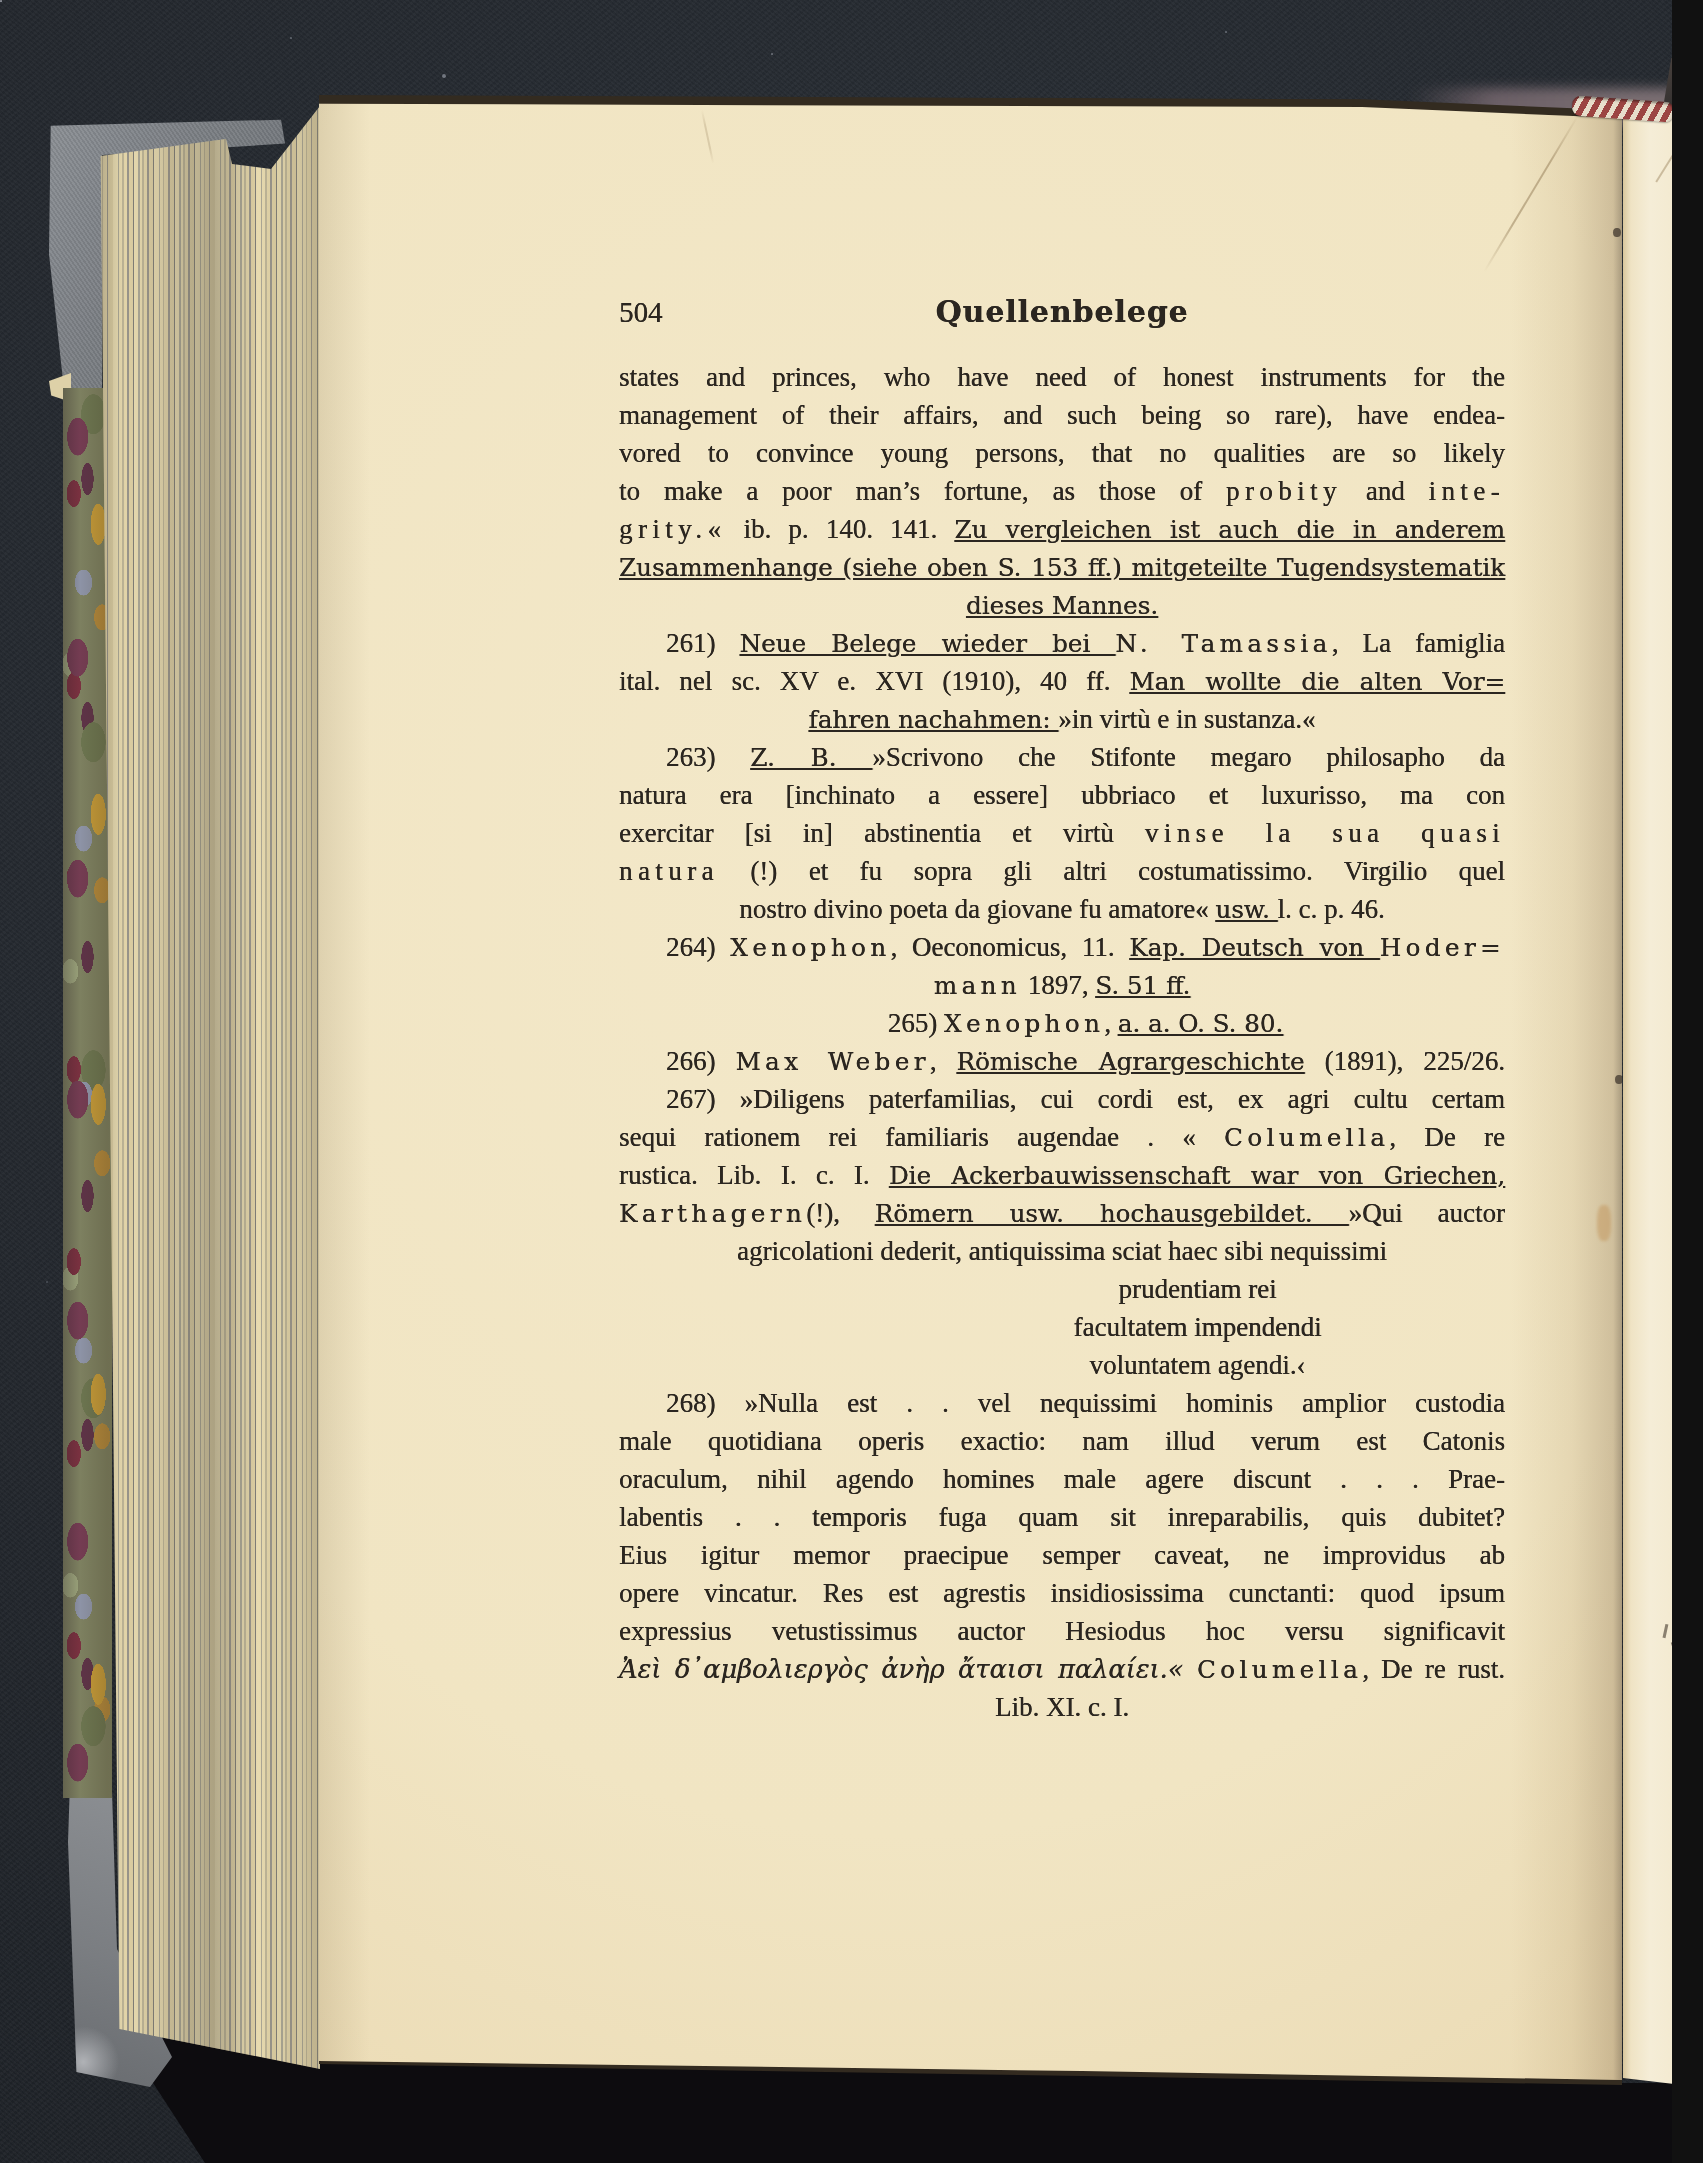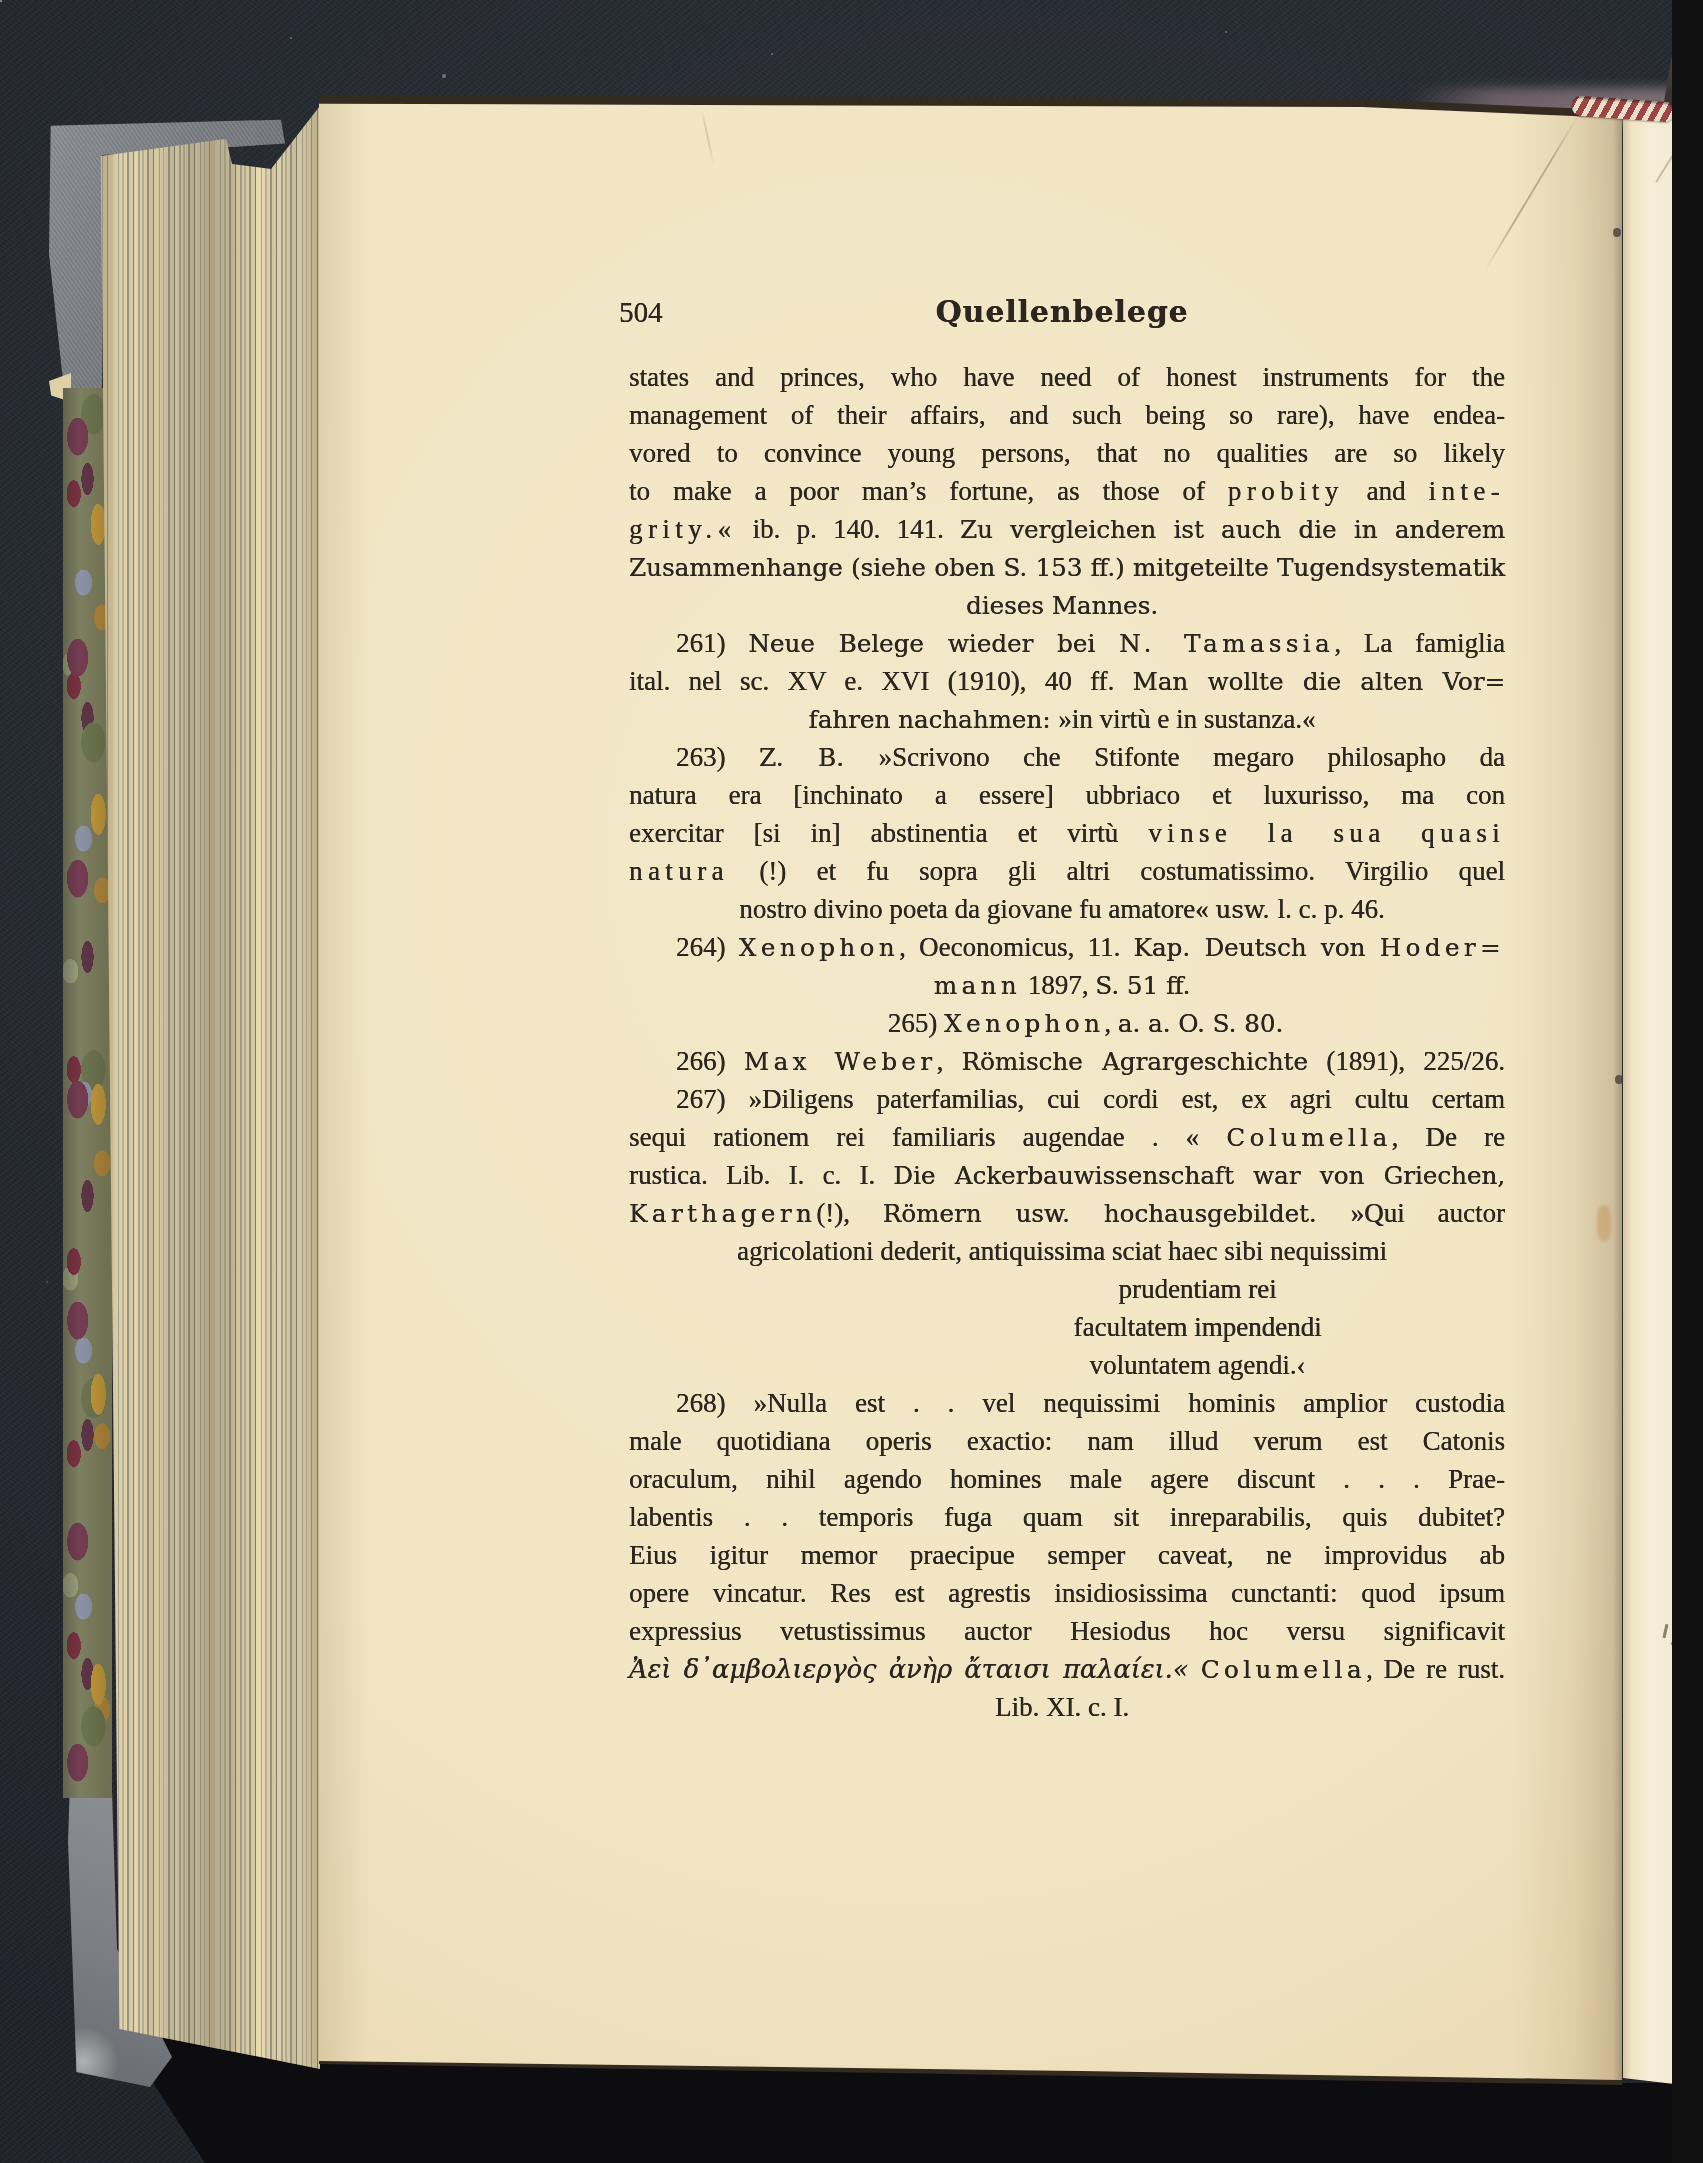--- a/index.html
+++ b/index.html
@@ -116,27 +116,27 @@
 
   
   .text-col{position:absolute;left:300px;top:194px;width:886px;color:var(--ink);
     text-shadow:0.3px 0 0 currentColor;}
   .pg-head{position:relative;height:43px;font-size:29px;}
   .pg-num{position:absolute;left:0;top:0;}
   .pg-title{position:absolute;left:0;right:0;top:-1.7px;text-align:center;
     font-family:"DejaVu Serif",serif;font-weight:700;font-size:30px;letter-spacing:0.9px;}
   #text-lines{margin-top:19px;font-size:27px;line-height:38px;}
   .tl{height:38px;overflow:visible;hyphens:none;}
-  .al-j{text-align:justify;text-align-last:justify;margin-left:10px;}
+  .al-j{text-align:justify;text-align-last:justify;}
   .al-l{text-align:center;}
   .ind{text-indent:47px;}
   .verse{margin-left:271px;}
   .sg-a{font-family:"Liberation Serif",serif;}
   .sg-as{font-family:"Liberation Serif",serif;letter-spacing:.2em;}
-  .sg-f{font-family:"DejaVu Serif",serif;font-size:.91em;}
+  .sg-f{font-family:"DejaVu Serif",serif;font-size:.91em;text-decoration:underline;}
   .sg-fs{font-family:"DejaVu Serif",serif;font-size:.91em;letter-spacing:.18em;}
   .sg-g{font-family:"DejaVu Serif",serif;font-style:italic;font-size:.95em;}
 </style>
 </head>
 <body>
 
 <div id="canvas" data-name="book-photo-scene">
   <div class="bg" data-name="dark-cloth-background"></div>
   <div class="speckles" data-name="dust-speckles"></div>
   <div class="shadow-bottom" data-name="book-cast-shadow"></div>

